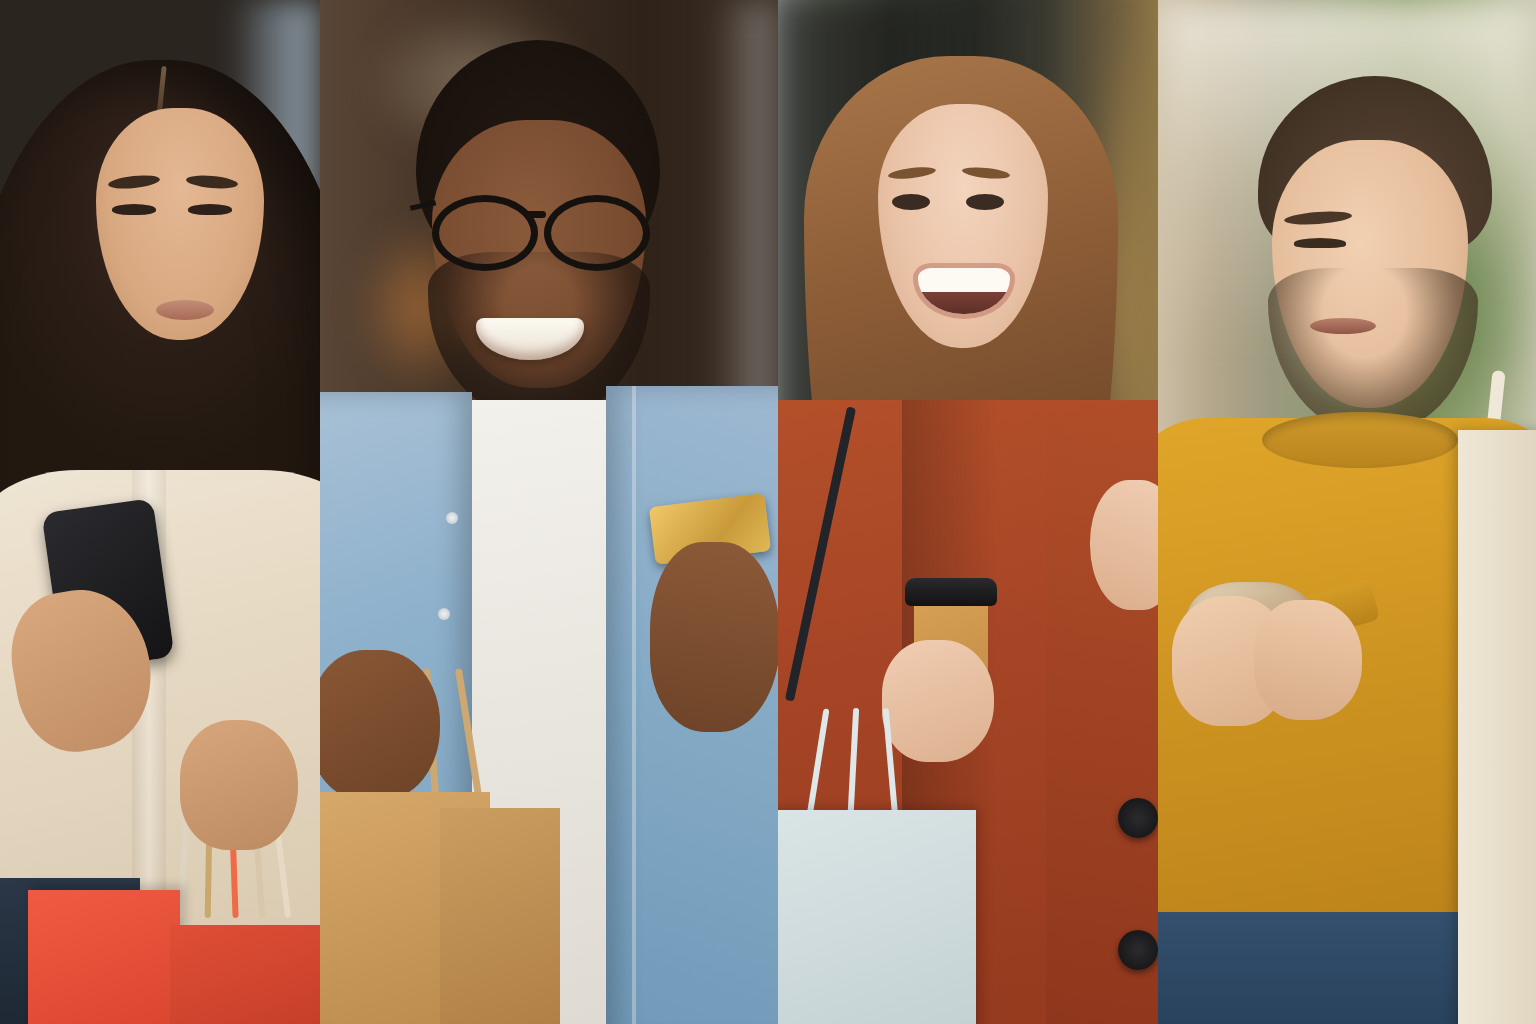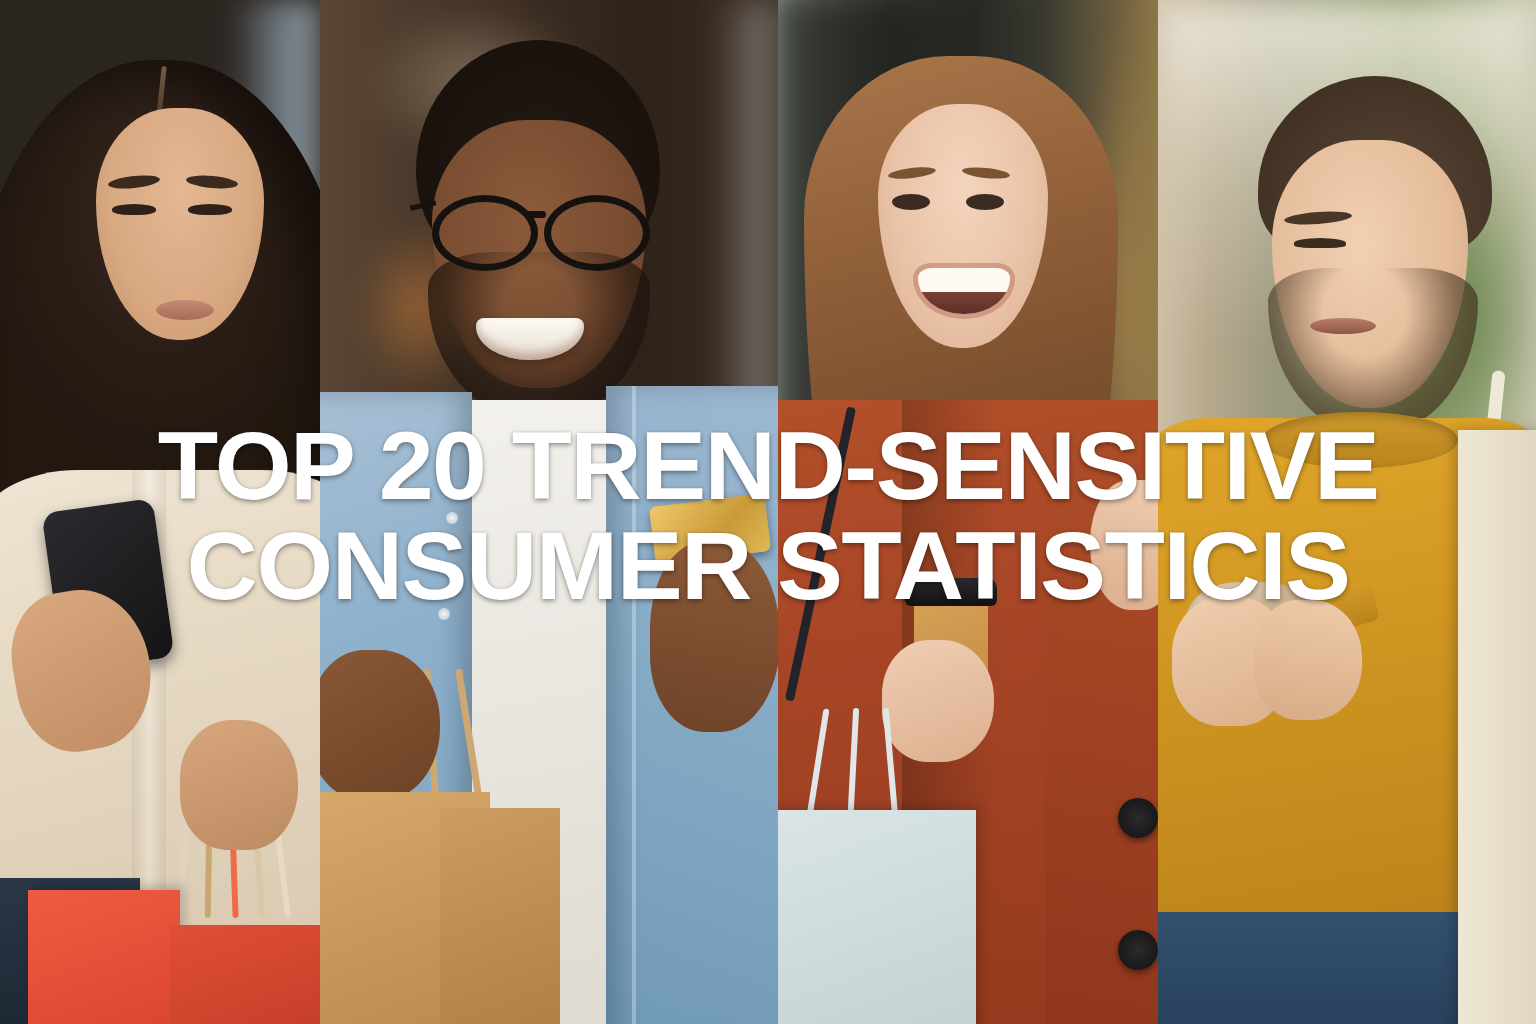--- a/index.html
+++ b/index.html
@@ -582,18 +582,14 @@
         <div class="cuff-4"></div>
         <div class="pastry-4"></div>
         <div class="hand-4a"></div>
         <div class="hand-4b"></div>
         <div class="tote-4"></div>
       </div>
     </div>
 
   </div>
 
-  <div class="headline">
-    <span class="line l1">TOP 20 TREND-SENSITIVE</span>
-    <span class="line l2">CONSUMER STATISTICIS</span>
-  </div>
 
 </div>
 
 </body></html>

